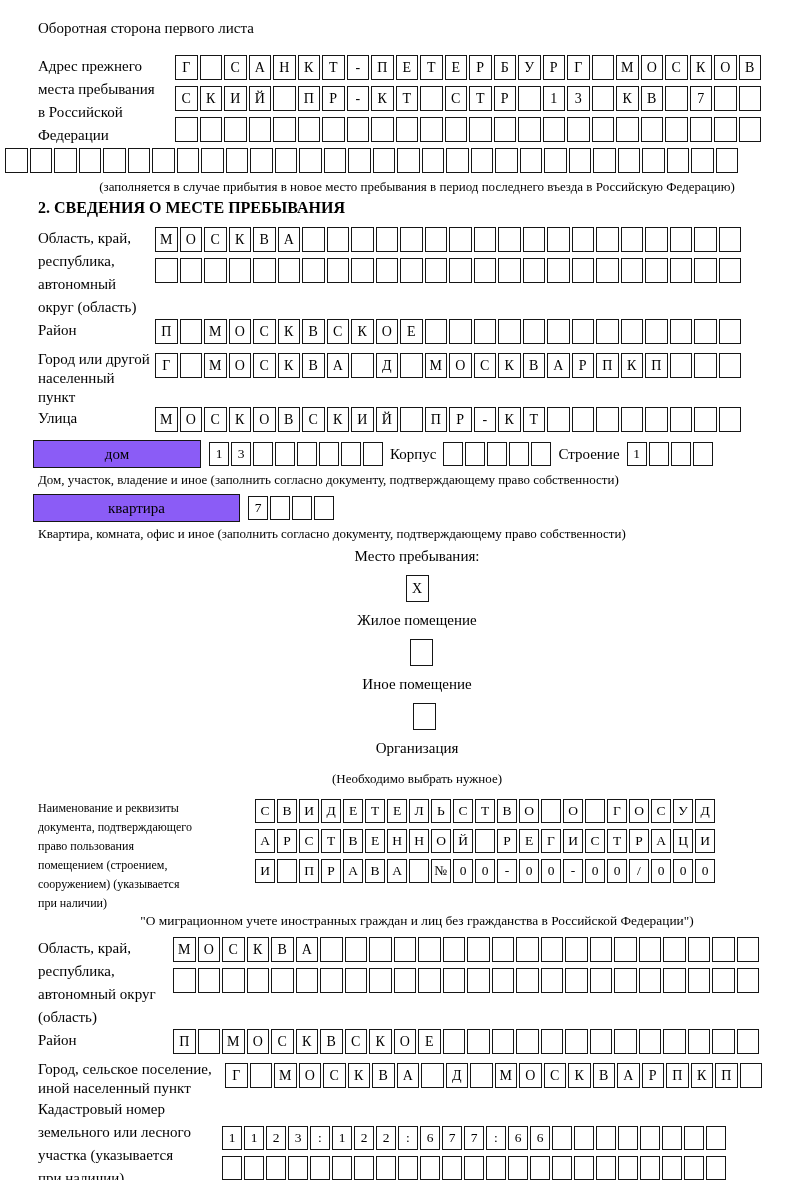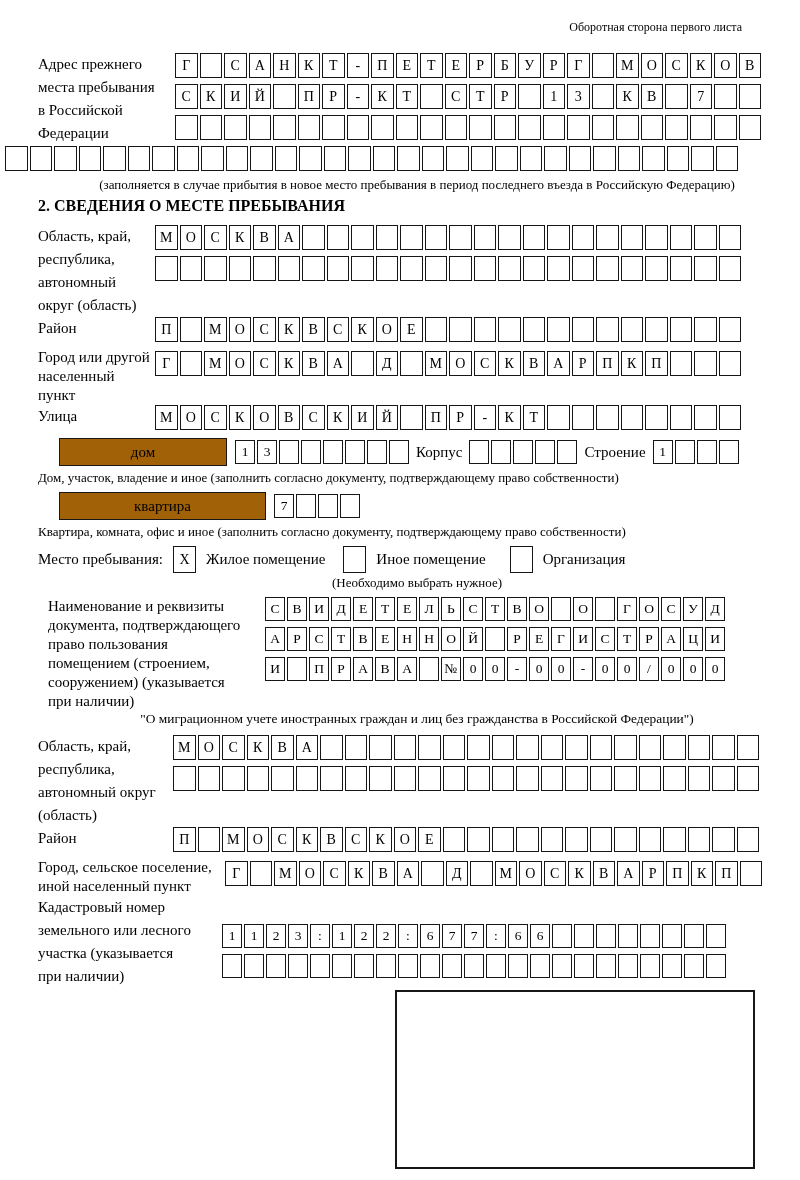--- a/index.html
+++ b/index.html
@@ -2,52 +2,52 @@
 <html><head>
 <meta charset="utf-8">
 <style>
   html,body{margin:0;padding:0;background:#fff;}
   body{
     width:800px;height:1180px;
     font-family:"Liberation Serif","DejaVu Serif",serif;
     color:#000;font-size:15px;overflow:hidden;
   }
   .page{padding:20px 4px 0 38px;box-sizing:border-box;}
-  .header-note{text-align:right;padding-right:54px;font-size:12px;margin-bottom:18px;}
+  .header-note{padding-right:54px;font-size:15px;margin-bottom:18px;}
   .flex{display:flex;align-items:flex-start;}
   .lbl{line-height:23px;font-size:15px;flex:none;white-space:pre-line;}
   .w137{width:137px;}
   .w117{width:117px;}
   .w135{width:135px;}
   .w187{width:187px;}
   .w184{width:184px;}
-  .w217{width:217px;font-size:15px;line-height:19px;margin-left:10px;}
+  .w217{width:217px;font-size:12px;line-height:19px;}
   .boxrow{display:flex;gap:2px;margin-bottom:6px;}
   .cell{
     width:20.5px;height:23px;border:1.6px solid #161616;
     display:flex;align-items:center;justify-content:center;
     font-size:14px;flex:none;background:#fff;
   }
   .sm .cell{width:18px;height:22px;font-size:13.5px;}
   .full{margin-left:-33px;}
   .note{font-size:13px;}
   .center{text-align:center;}
   h2.sec-title{font-size:16px;text-align:left;margin:4px 0 10px 0;font-weight:bold;}
   h3.fact-title{font-size:15.5px;text-align:center;margin:10px 0 6px 0;font-weight:bold;}
   .caption{font-size:13px;margin:0 0 6px 0;}
   .domrow{display:flex;align-items:center;margin:2px 0 4px -5px;}
   .domrow .boxrow{margin-bottom:0;}
   .widebox{
     border:1.6px solid #161616;height:26px;display:flex;align-items:center;
-    justify-content:center;font-size:15px;flex:none;margin-right:8px;background:#a16207;margin-left:26px;
+    justify-content:center;font-size:15px;flex:none;margin-right:8px;background:#8b5cf6;
   }
   .dom-box{width:166px;}
   .kv-box{width:205px;}
   .inline-lbl{margin:0 7px;font-size:15px;flex:none;}
-  .mesto{display:flex;align-items:center;gap:10px;margin:4px 0 2px 0;font-size:15px;}
+  .mesto{display:flex;align-items:center;gap:10px;margin:4px 0 14px 0;font-size:15px;flex-direction:column;}
   .checkbox{
     width:21px;height:25px;border:1.6px solid #161616;display:flex;
     align-items:center;justify-content:center;font-size:14px;flex:none;background:#fff;
   }
   .kad-offset{margin-top:28px;}
   .bigbox{
     width:356px;height:175px;border:2px solid #161616;
     margin-left:357px;margin-top:2px;background:#fff;
   }
   .mb2{margin-bottom:2px;}
@@ -378,21 +378,21 @@
 
   <div class="mesto">
     <span>Место пребывания:</span>
     <span class="checkbox">X</span>
     <span>Жилое помещение</span>
     <span class="checkbox" style="margin-left:8px;"></span>
     <span>Иное помещение</span>
     <span class="checkbox" style="margin-left:14px;"></span>
     <span>Организация</span>
   </div>
-  <div class="note center" style="margin-bottom:6px;">(Необходимо выбрать нужное)</div>
+  <div class="note center" style="margin-bottom:12px;">(Необходимо выбрать нужное)</div>
 
   <div class="flex">
     <div class="lbl w217">Наименование и реквизиты
 документа, подтверждающего
 право пользования
 помещением (строением,
 сооружением) (указывается
 при наличии)</div>
     <div>
       <div class="boxrow sm">

